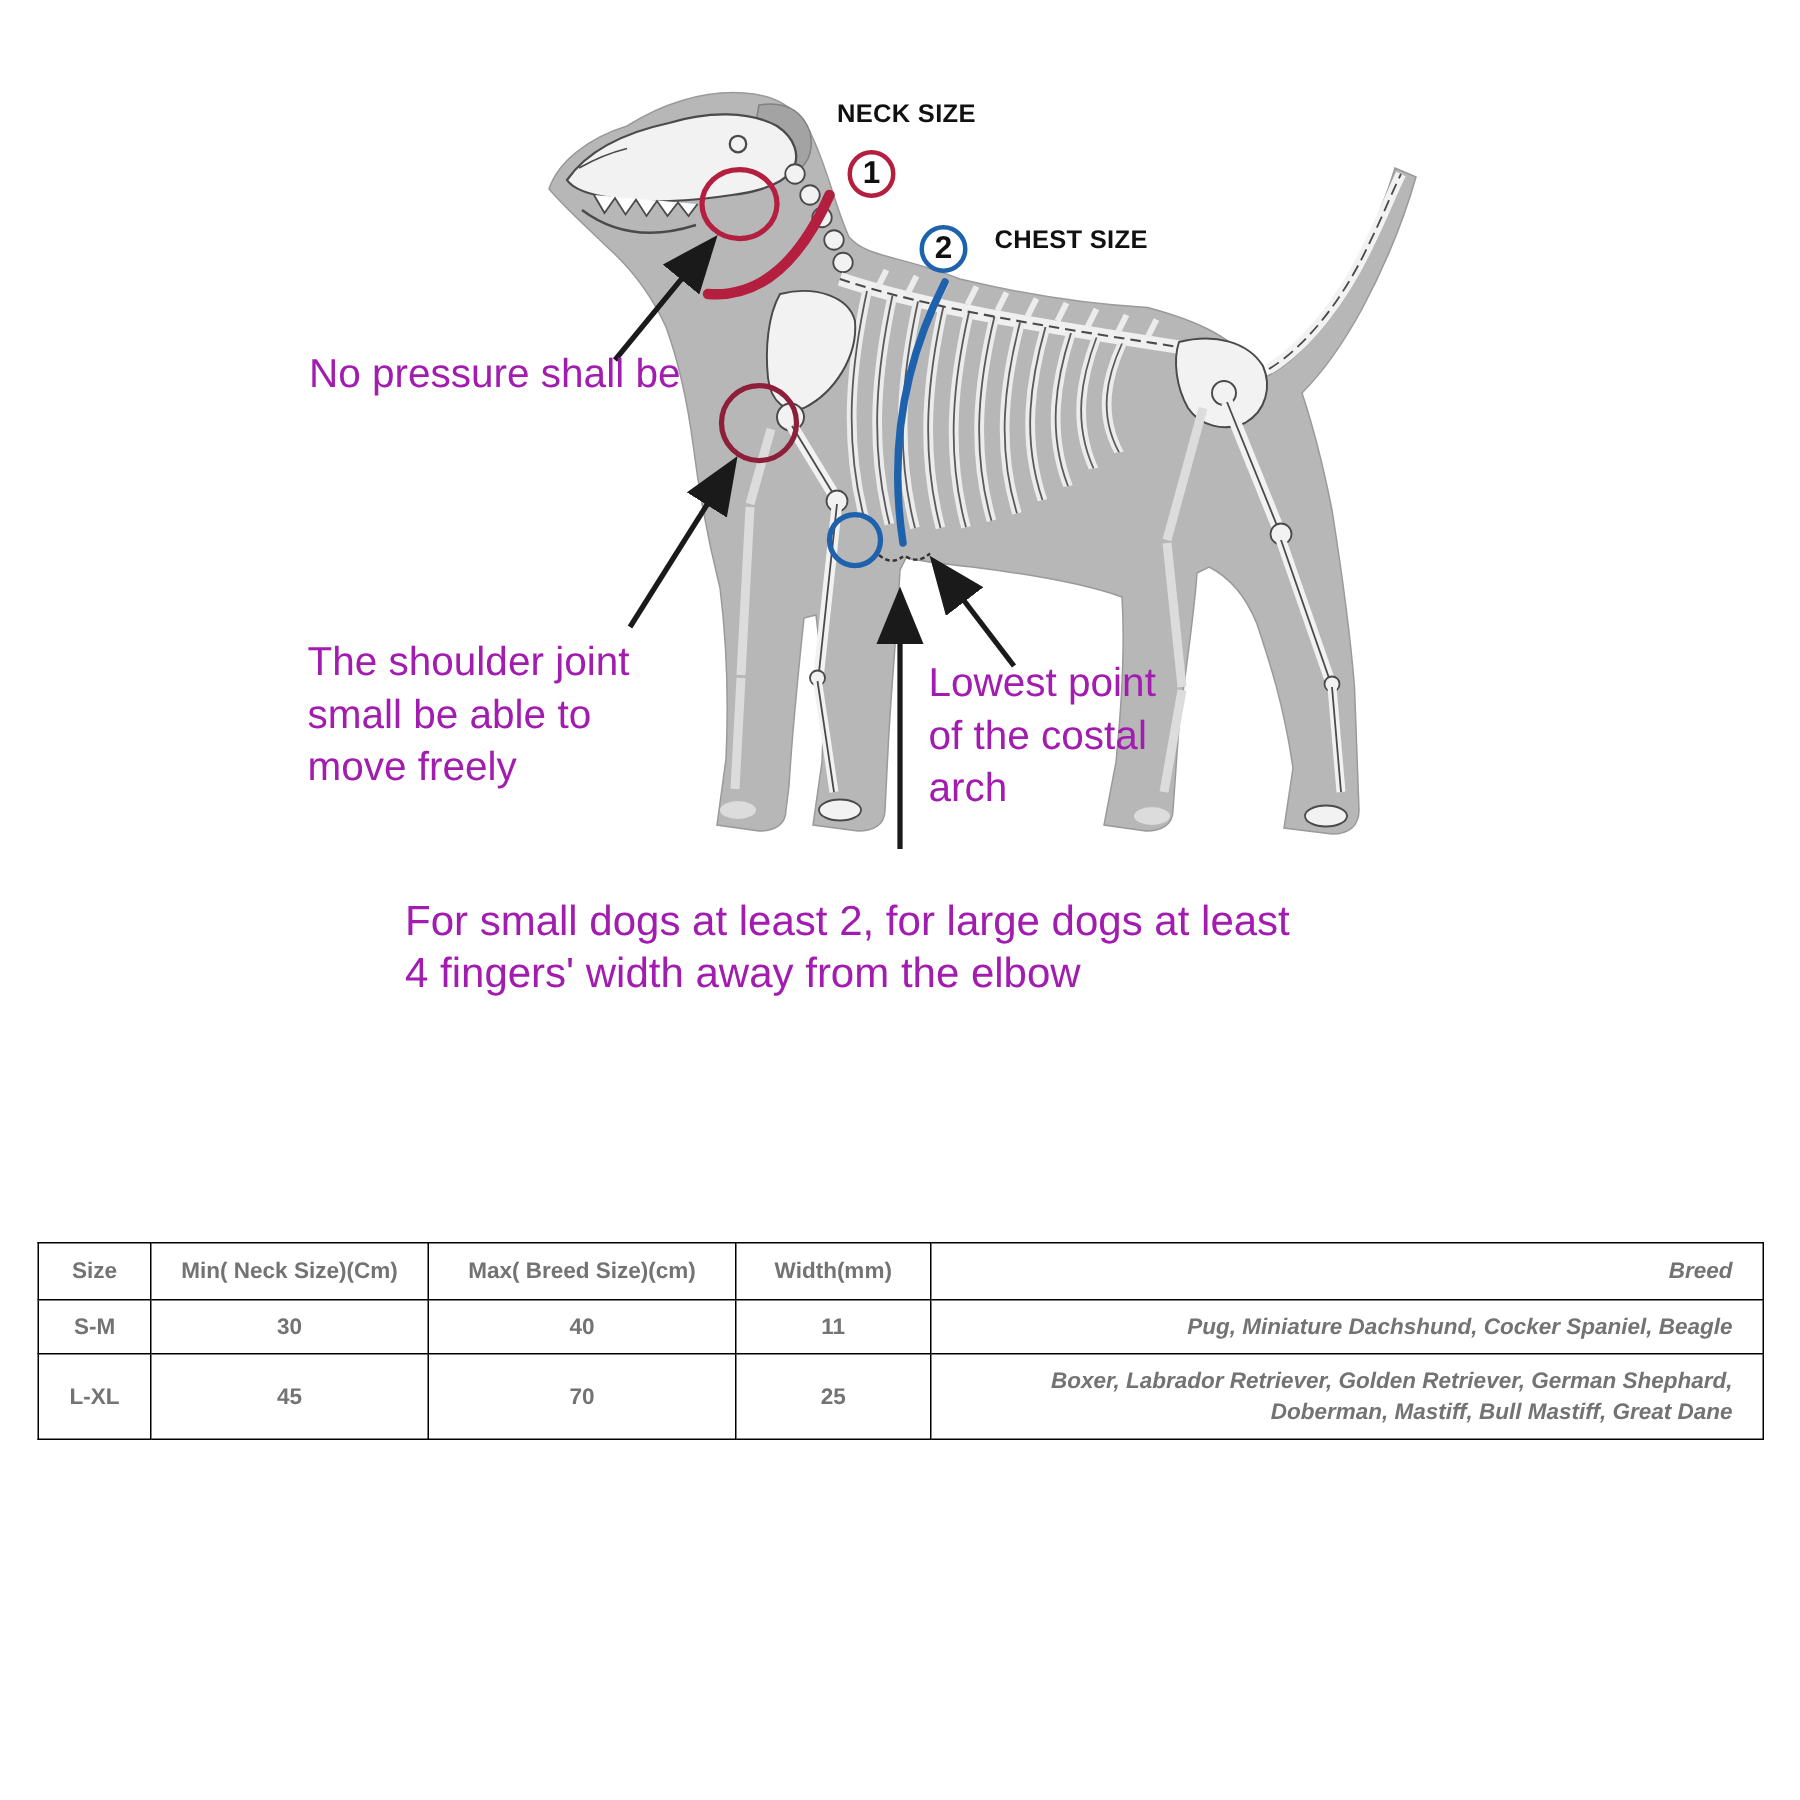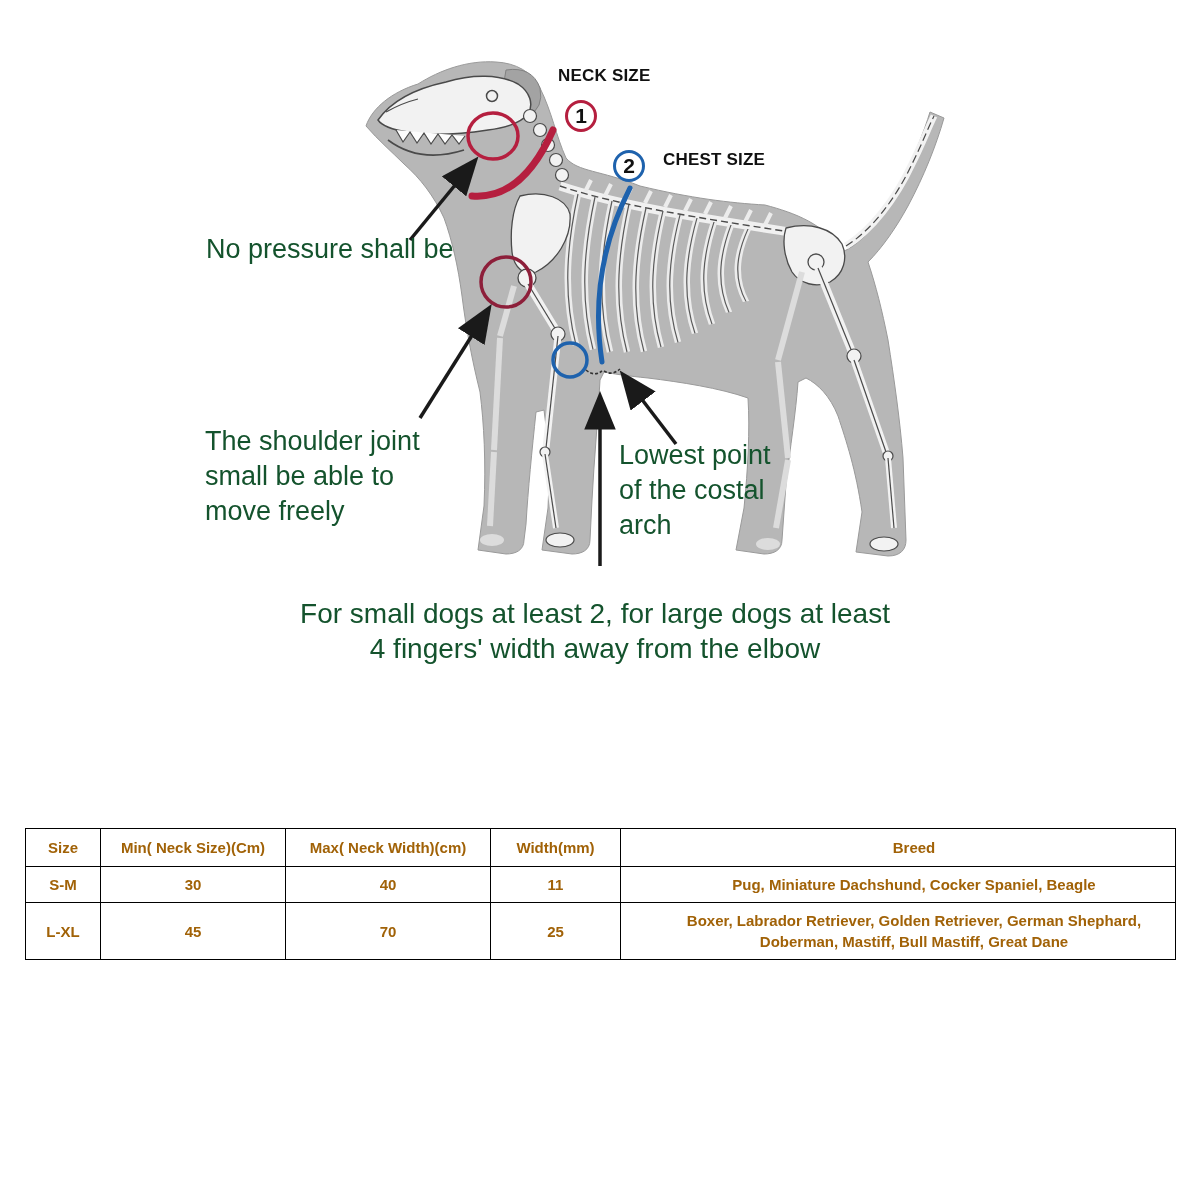--- a/index.html
+++ b/index.html
@@ -1,31 +1,31 @@
 <!DOCTYPE html>
 <html><head>
 <meta charset="utf-8">
 <style>
   html,body{margin:0;padding:0;background:#fff;}
   body{font-family:"Liberation Sans",sans-serif;color:#1a1a1a;}
   .stage{position:relative;width:1200px;height:1200px;background:#fff;overflow:hidden;}
   .diagram-svg{position:absolute;left:0;top:0;}
-  .note{position:absolute;font-size:27px;line-height:35px;color:#14532d;}
+  .note{position:absolute;font-size:27px;line-height:35px;color:#a21caf;}
   .note div{white-space:nowrap;}
   .small-label{position:absolute;font-size:17px;font-weight:bold;color:#111;letter-spacing:.2px;}
   .badge{position:absolute;width:32px;height:32px;border-radius:50%;background:#fff;
          display:flex;align-items:center;justify-content:center;
          font-size:21px;font-weight:bold;color:#111;box-sizing:border-box;}
   .badge-neck{border:3px solid #b51f3f;left:565px;top:100px;}
   .badge-chest{border:3px solid #1e62ad;left:613px;top:150px;}
-  .center-note{text-align:center;}
+  .center-note{}
   .sizing-table{position:absolute;left:25px;top:828px;width:1150px;border-collapse:collapse;
-                font-size:15px;font-weight:bold;color:#a16207;table-layout:fixed;}
+                font-size:15px;font-weight:bold;color:#737373;table-layout:fixed;}
   .sizing-table th,.sizing-table td{border:1px solid #000;text-align:center;vertical-align:middle;padding:3px 2px;}
-  .sizing-table th.breed-h,.sizing-table td.breed{text-align:center;padding-left:40px;padding-right:8px;}
+  .sizing-table th.breed-h,.sizing-table td.breed{text-align:right;padding-left:40px;padding-right:20px;font-style:italic;}
   .sizing-table td.breed{white-space:pre-line;line-height:1.4;}
   tr.hdr{height:38px;} tr.r1{height:36px;} tr.r2{height:53px;} tr.r3{height:57px;}
 </style>
 </head>
 <body>
 
 <div class="stage">
 
   <svg class="diagram-svg" width="1200" height="820" viewBox="0 0 1200 820">
     <defs>
@@ -243,21 +243,21 @@
       <col style="width:75px">
         <col style="width:185px">
         <col style="width:205px">
       <col style="width:130px">
         <col style="width:555px">
     </colgroup>
     <tbody>
         <tr class="hdr">
       <th>Size</th>
       <th>Min( Neck Size)(Cm)</th>
-      <th>Max( Neck Width)(cm)</th>
+      <th>Max( Breed Size)(cm)</th>
       <th>Width(mm)</th>
       <th class="breed-h">Breed</th>
     </tr>
     <tr class="r1">
       <td>S-M</td>
       <td>30</td>
       <td>40</td>
       <td>11</td>
       <td class="breed">Pug, Miniature Dachshund, Cocker Spaniel, Beagle</td>
     </tr>

